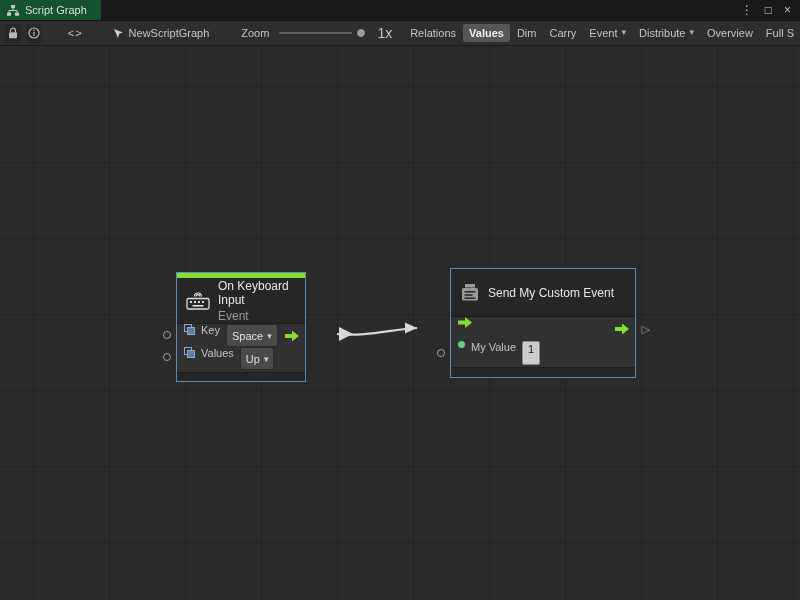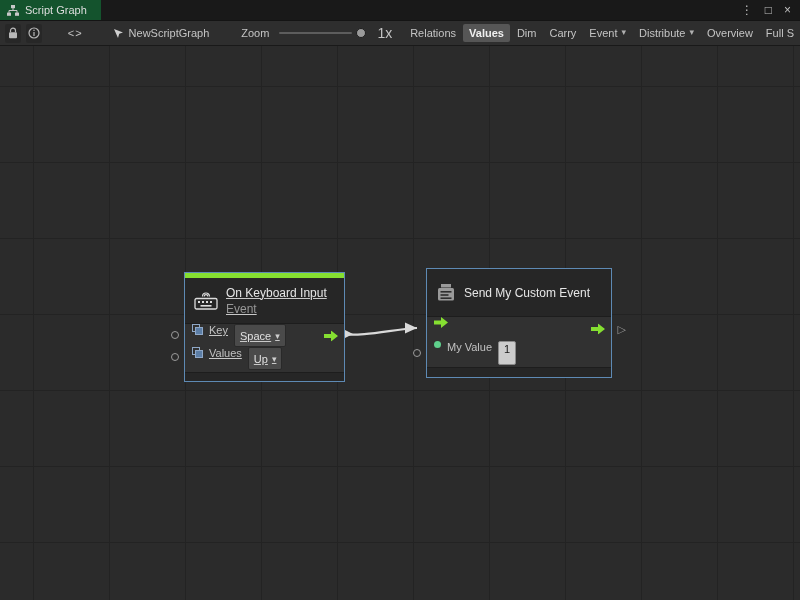--- a/index.html
+++ b/index.html
@@ -63,22 +63,22 @@
     background-position:33px 40px;
   }
 
   .wires { position:absolute; left:0; top:0; pointer-events:none; }
 
   
   .node {
     position:absolute; background:#313131; border:1px solid var(--selection_blue, #5e8ab4);
     color:#c9c9c9; font-size:11px;
   }
-  .node-1 { left:184px; top:226px; width:161px;text-decoration:underline; }
-  .node-2 { left:426px; top:222px; width:186px; }
+  .node-1 { left:176px; top:226px; width:130px; }
+  .node-2 { left:450px; top:222px; width:186px; }
   .green-bar { height:5px; background:var(--accent_green, #85df31); }
   .node-header {
     background:#262626; display:flex; align-items:center; gap:8px;
     padding:0 9px; border-bottom:1px solid #1d1d1d;
   }
   .node-1 .node-header { height:46px; }
   .node-2 .node-header { height:48px; }
   .node-titles { display:flex; flex-direction:column; gap:2px; }
   .node-title { color:#e6e6e6; font-size:12px; }
   .node-subtitle { color:#979797; font-size:12px; }

